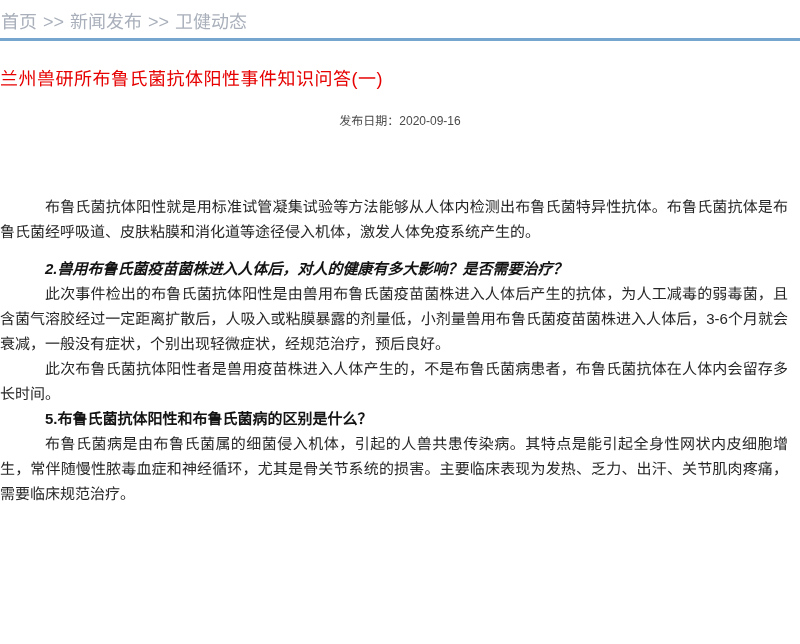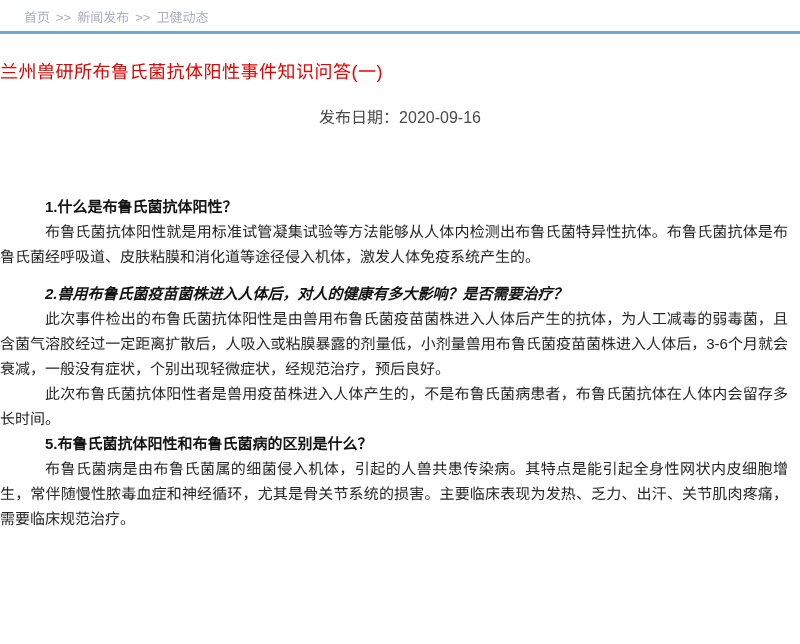--- a/index.html
+++ b/index.html
@@ -5,22 +5,22 @@
   html, body { margin: 0; padding: 0; }
   body {
     width: 800px;
     height: 644px;
     overflow: hidden;
     background: #ffffff;
     font-family: "Liberation Sans", "DejaVu Sans", sans-serif;
   }
   
   .breadcrumb {
-    padding: 7px 0 5px 24px;
-    font-size: 13px;
+    padding: 7px 0 5px 1px;
+    font-size: 18px;
     color: #a9b0bb;
     white-space: nowrap;
   }
   .breadcrumb a {
     color: #a9b0bb;
     text-decoration: none;
     cursor: pointer;
   }
   .breadcrumb .sep { color: #a9b0bb; margin: 0 6px; }
   
@@ -29,21 +29,21 @@
   .title {
     margin-top: 23px;
     text-align: left;
     font-size: 18px;
     font-weight: 400;
     letter-spacing: 0.5px;
   }
   .dateline {
     margin-top: 21px;
     text-align: center;
-    font-size: 16px;
+    font-size: 12px;
     color: #4a4a4a;
   }
   
   .content {
     margin-top: 66px;
     padding-right: 12px;
     font-size: 15px;
     line-height: 25px;
     color: #262626;
     text-align: justify;
@@ -64,20 +64,19 @@
 
 <div class="breadcrumb" style="color: rgb(169, 176, 187);"><a>首页</a><span class="sep">&gt;&gt;</span><a>新闻发布</a><span class="sep">&gt;&gt;</span><a>卫健动态</a></div>
 
 <div class="topline" style="background: rgb(118, 165, 205);"></div>
 
 <h1 class="title" style="color: rgb(230, 0, 0);">兰州兽研所布鲁氏菌抗体阳性事件知识问答(一)</h1>
 
 <div class="dateline"><span>发布日期：</span><span>2020-09-16</span></div>
 
 <div class="content">
-    <div class="q">1.什么是布鲁氏菌抗体阳性？</div>
     <p class="a">布鲁氏菌抗体阳性就是用标准试管凝集试验等方法能够从人体内检测出布鲁氏菌特异性抗体。布鲁氏菌抗体是布鲁氏菌经呼吸道、皮肤粘膜和消化道等途径侵入机体，激发人体免疫系统产生的。</p>
     <div class="q gap">2.兽用布鲁氏菌疫苗菌株进入人体后，对人的健康有多大影响？是否需要治疗？</div>
     <p class="a">此次事件检出的布鲁氏菌抗体阳性是由兽用布鲁氏菌疫苗菌株进入人体后产生的抗体，为人工减毒的弱毒菌，且含菌气溶胶经过一定距离扩散后，人吸入或粘膜暴露的剂量低，小剂量兽用布鲁氏菌疫苗菌株进入人体后，3-6个月就会衰减，一般没有症状，个别出现轻微症状，经规范治疗，预后良好。</p>
     <p class="a">此次布鲁氏菌抗体阳性者是兽用疫苗株进入人体产生的，不是布鲁氏菌病患者，布鲁氏菌抗体在人体内会留存多长时间。</p>
     <div class="q">5.布鲁氏菌抗体阳性和布鲁氏菌病的区别是什么？</div>
     <p class="a">布鲁氏菌病是由布鲁氏菌属的细菌侵入机体，引起的人兽共患传染病。其特点是能引起全身性网状内皮细胞增生，常伴随慢性脓毒血症和神经循环，尤其是骨关节系统的损害。主要临床表现为发热、乏力、出汗、关节肌肉疼痛，需要临床规范治疗。</p>
   </div>
 
 </body></html>

